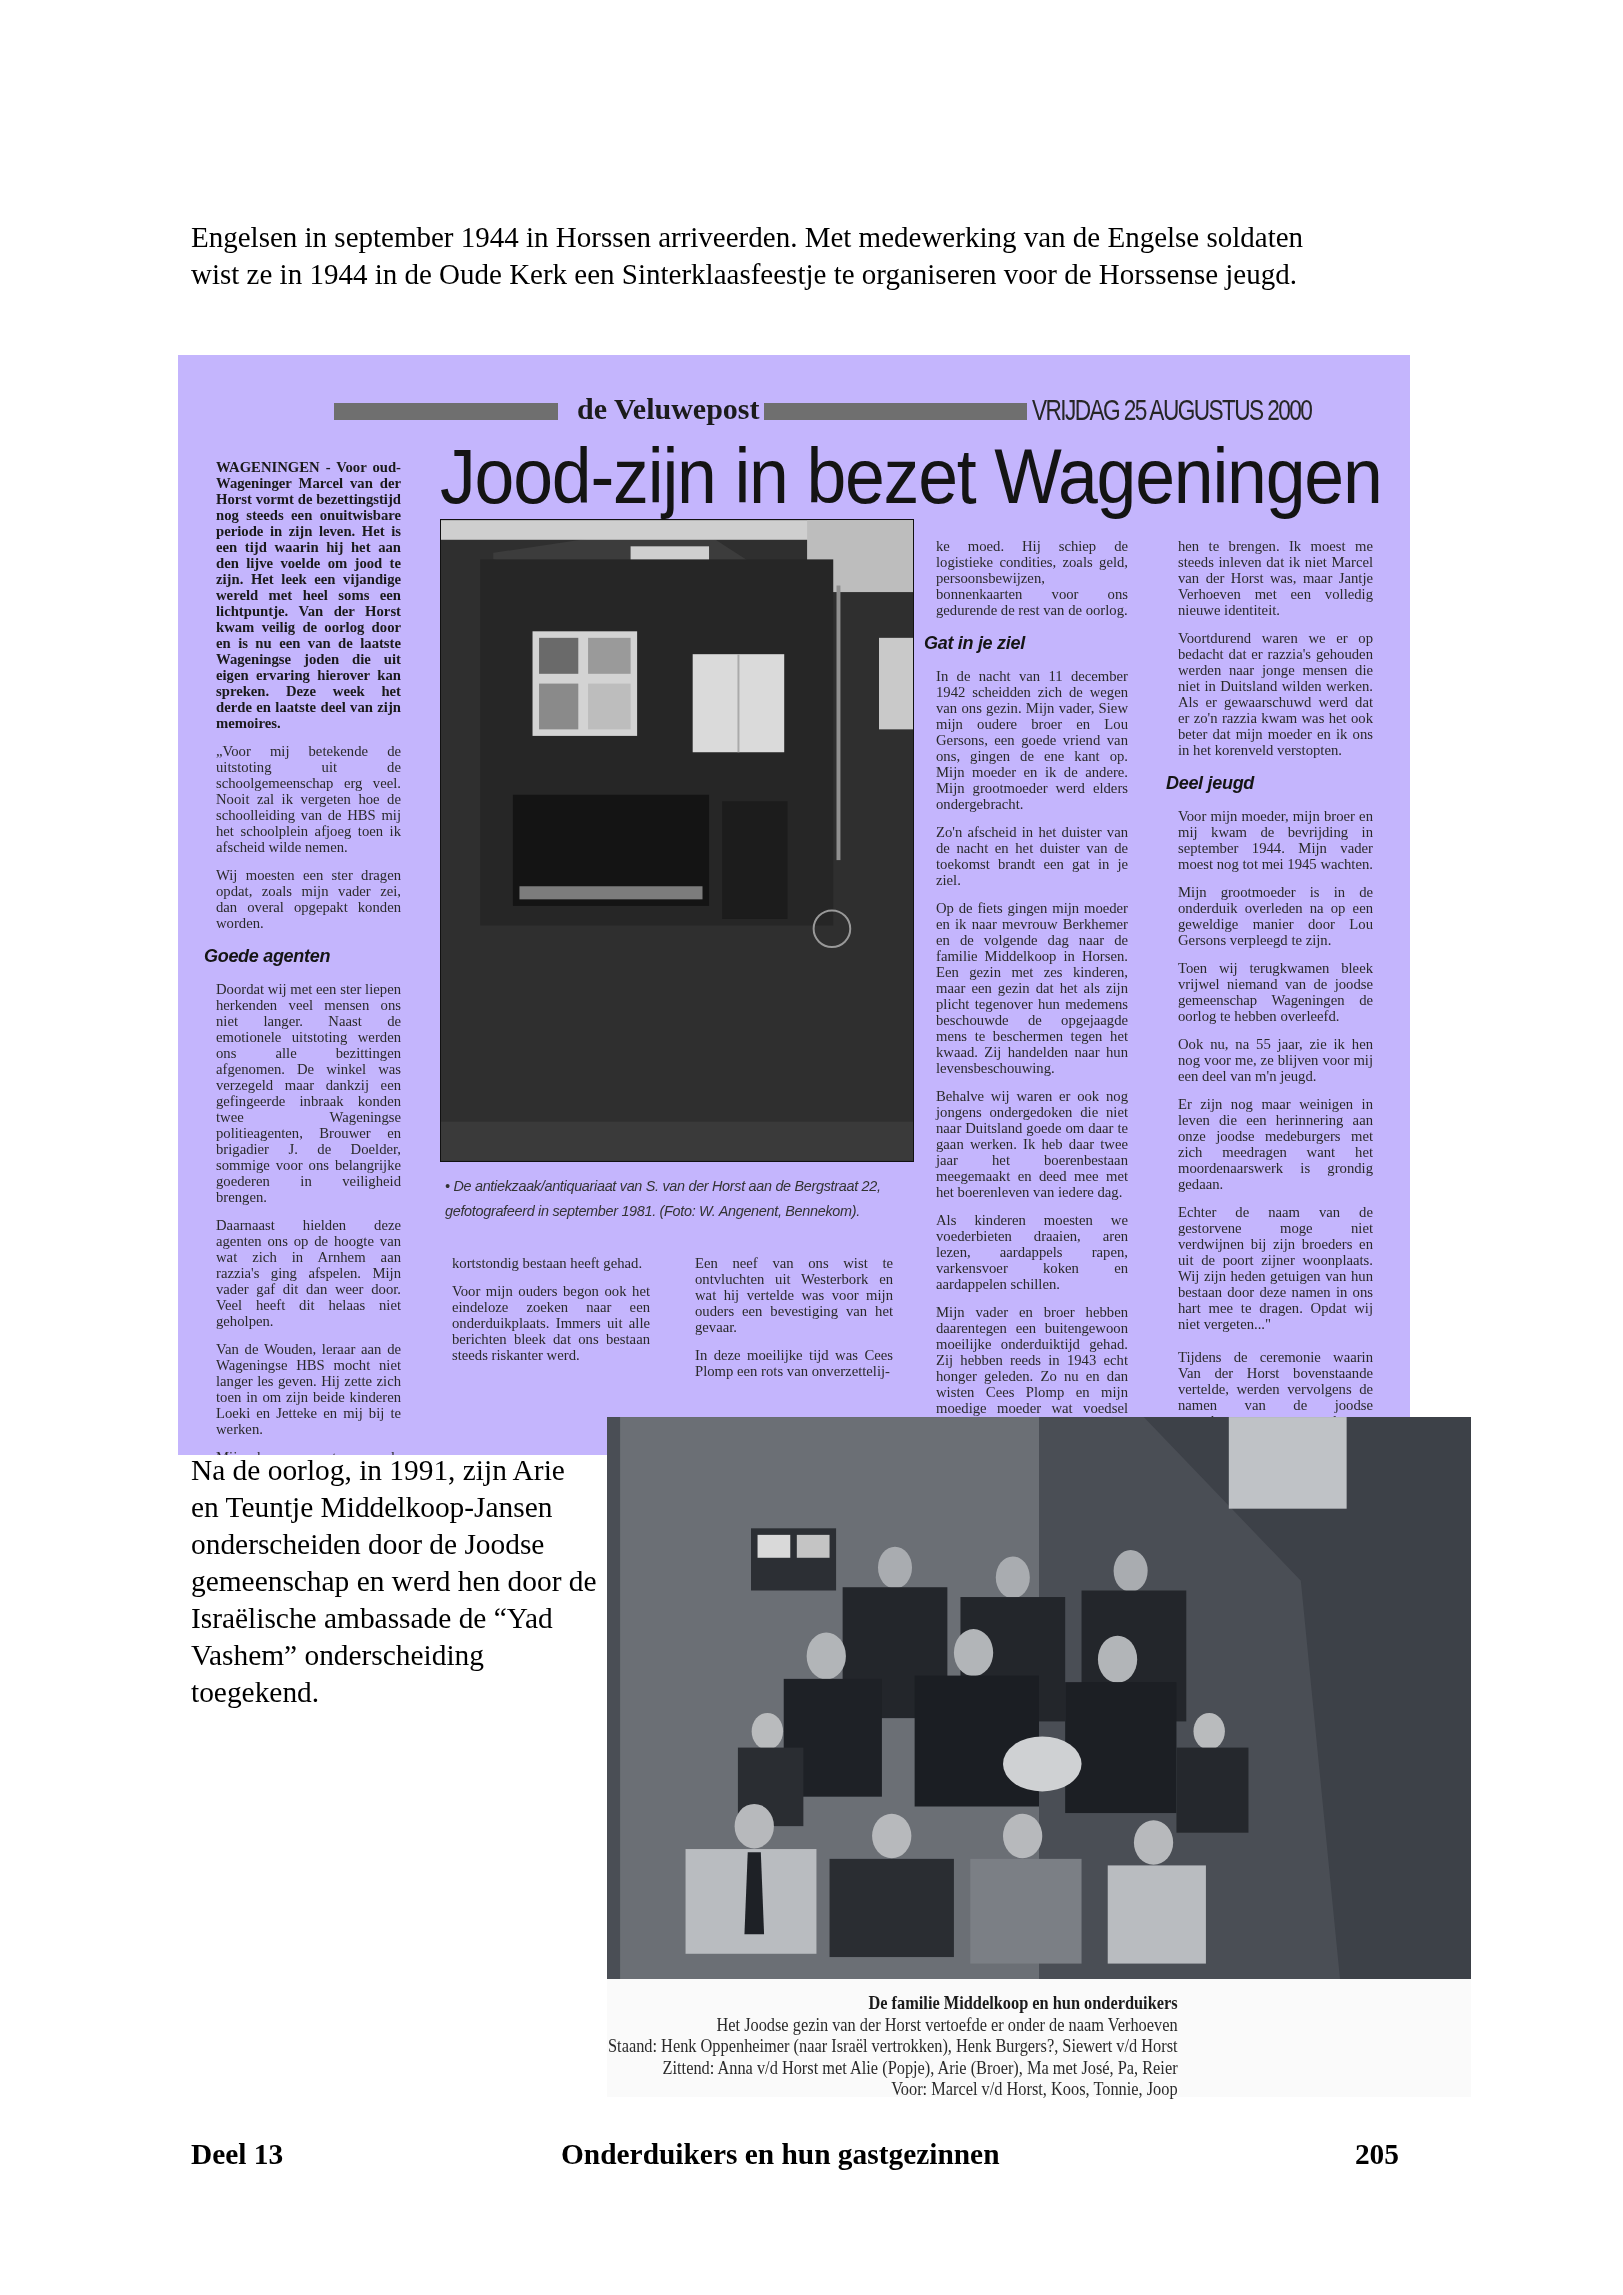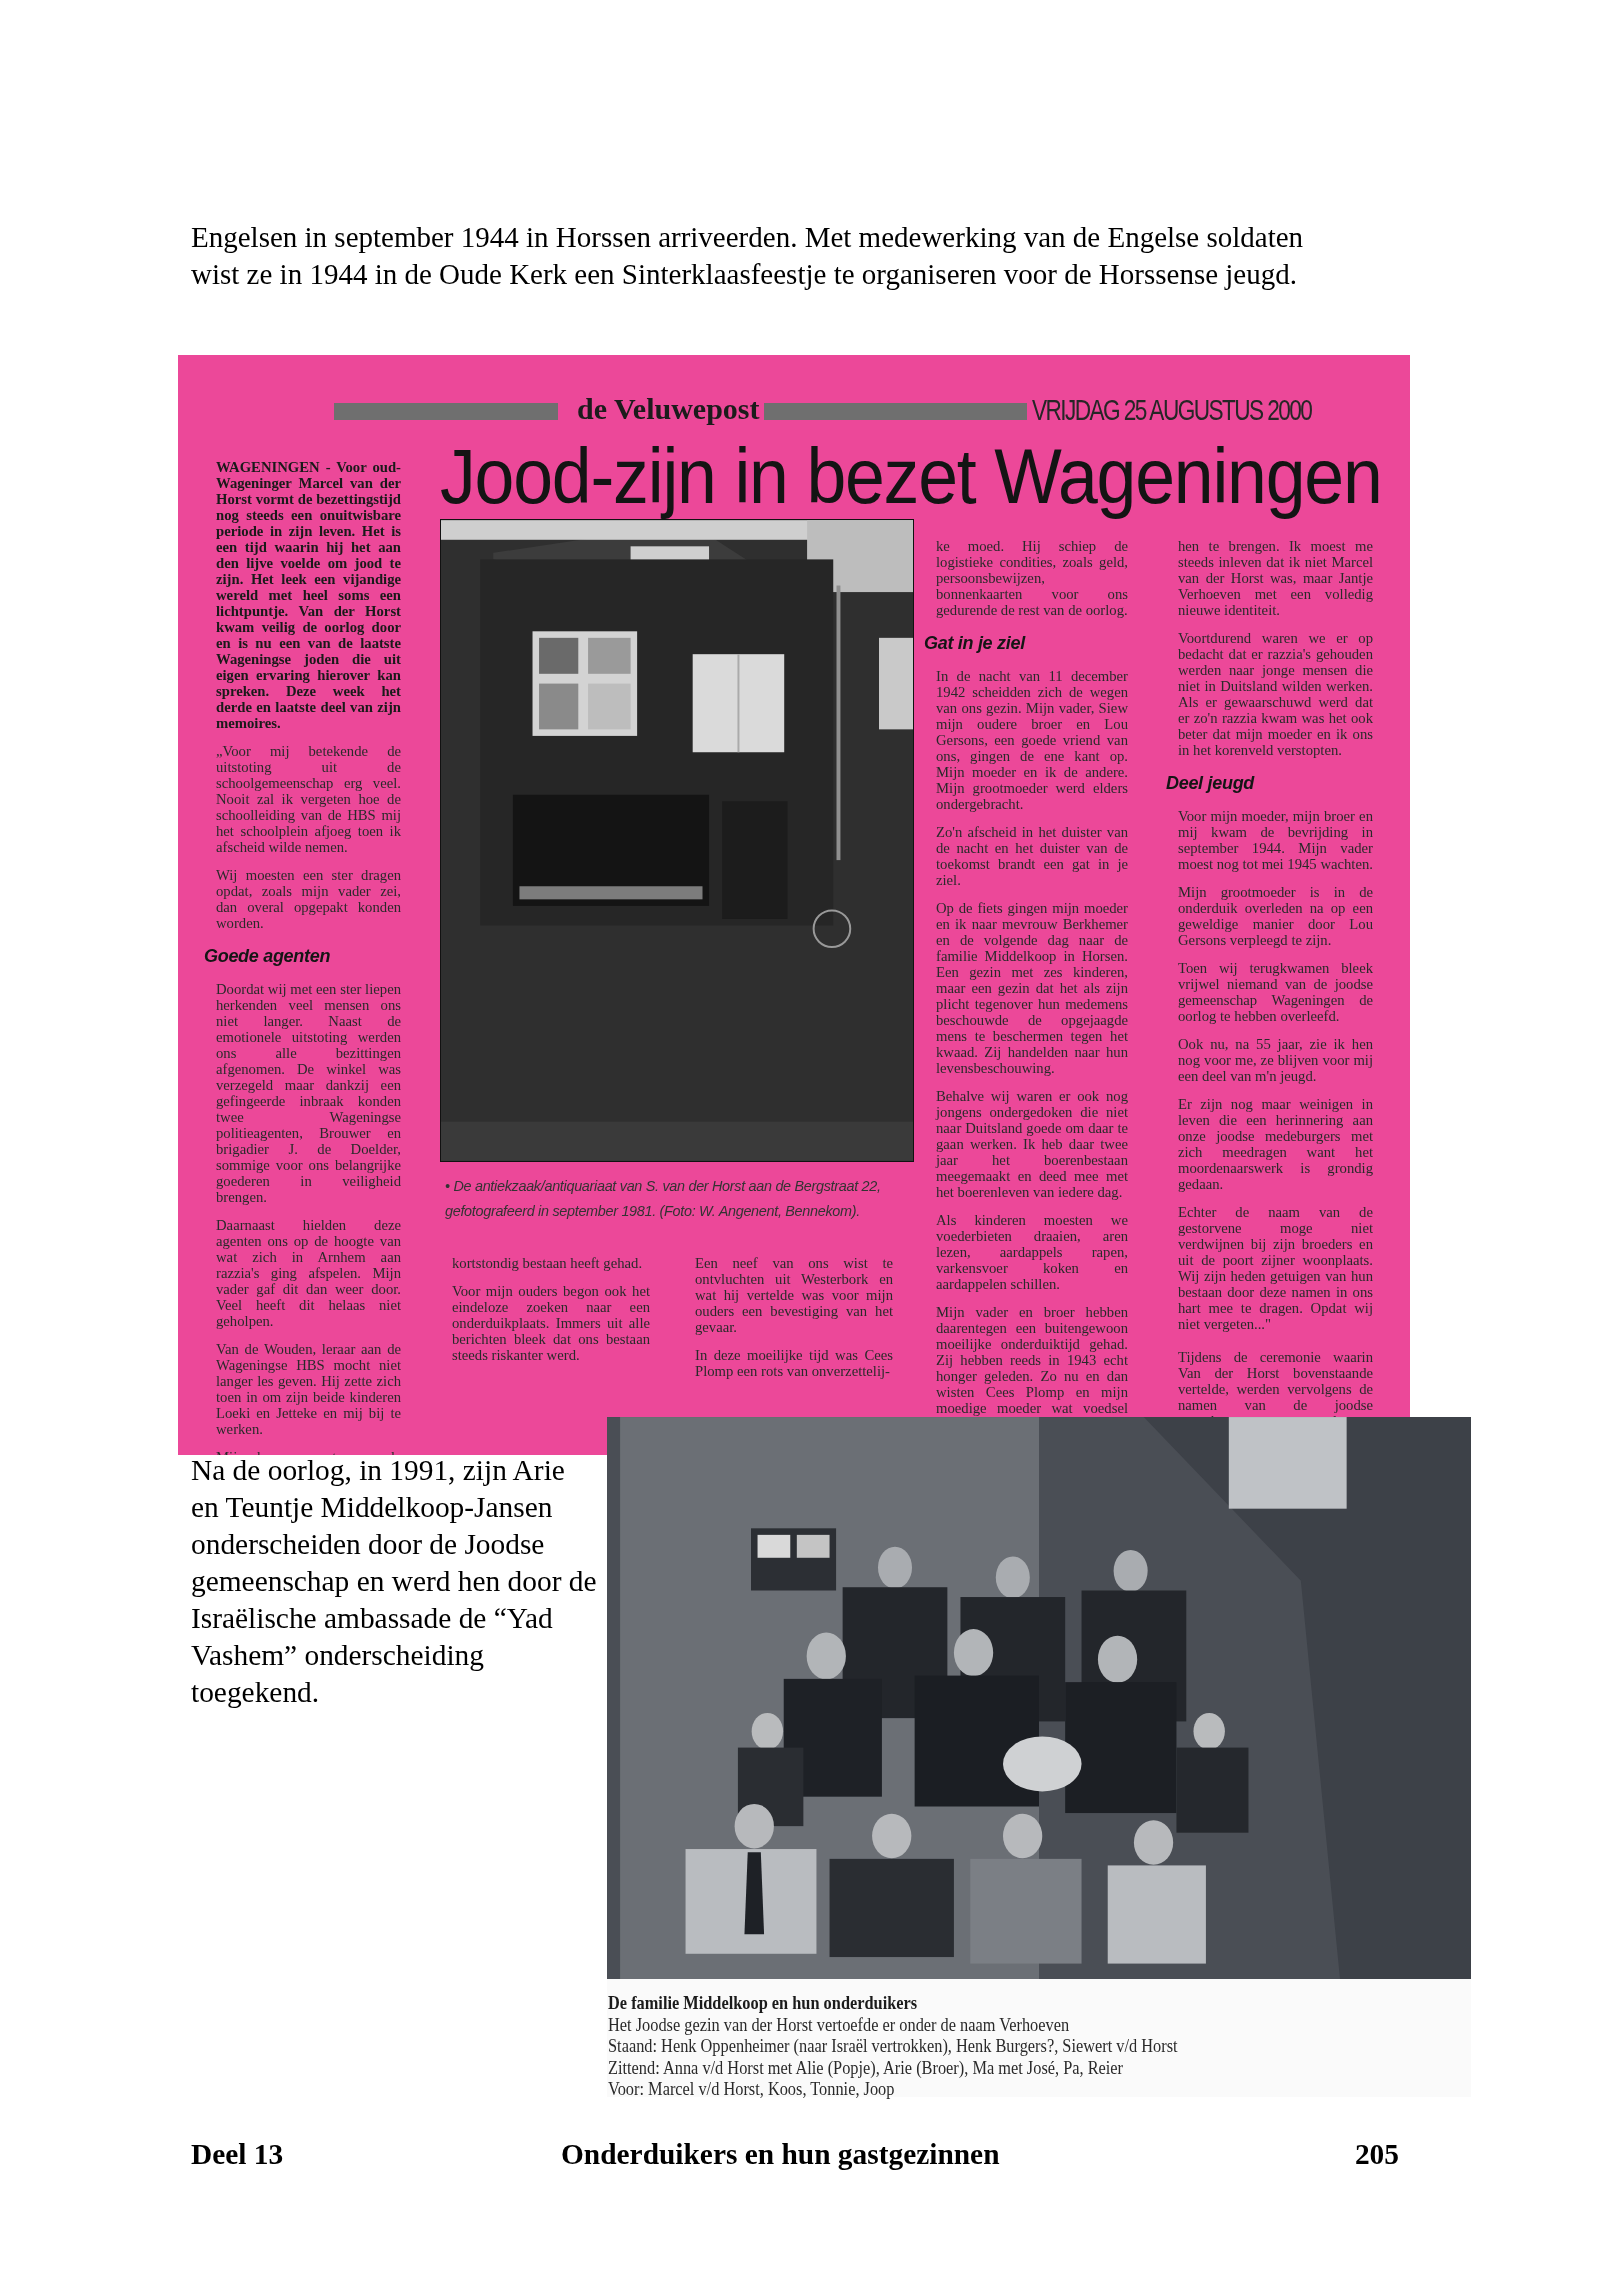--- a/index.html
+++ b/index.html
@@ -1,21 +1,21 @@
 <!DOCTYPE html>
 <html style="font-size:10.5px"><head>
 <meta charset="utf-8">
 <style>
   html, body { margin: 0; padding: 0; background: #ffffff; }
   body { width: 1623px; height: 2295px; position: relative; overflow: hidden; font-family: "Liberation Serif", serif; color: #000; }
 
   .intro { position: absolute; left: 191px; top: 190px; width: 1152px; font-size: 29px; line-height: 37px; }
 
   
-  .clip { position: absolute; left: 178px; top: 355px; width: 1232px; height: 1100px; background: #ec4899; overflow: hidden; }
+  .clip { position: absolute; left: 178px; top: 355px; width: 1232px; height: 1100px; background: #c4b5fd; overflow: hidden; }
   .clip .mast { position: absolute; top: 43px; left: 0; right: 0; height: 26px; }
   .mast .bar { position: absolute; top: 5.2px; height: 17px; background: #6f6f6f; }
   .mast .bar.l { left: 156px; width: 224px; }
   .mast .bar.r { left: 586px; width: 263px; }
   .mast .paper { position: absolute; left: 399px; top: -6.5px; font-family: "Liberation Serif", serif; font-weight: bold; font-size: 30px; color: #1c1c1c; }
   .mast .date { position: absolute; left: 854px; top: -3.9px; font-family: "Liberation Sans", sans-serif; font-size: 29px; letter-spacing: -2px; color: #262626; transform: scaleX(0.78); transform-origin: left; }
   .headline { position: absolute; left: 262px; top: 77px; font-family: "Liberation Sans", sans-serif; font-size: 77px; letter-spacing: -1.3px; color: #141414; transform: scaleX(0.93); transform-origin: left; white-space: nowrap; }
 
   .col { position: absolute; font-family: "Liberation Serif", serif; font-size: 14.7px; line-height: 16px; color: #2a2a2a; text-align: justify; hyphens: manual; }
   .col p { margin: 12px; }
@@ -29,21 +29,21 @@
   .col.b2 { left: 505px; top: 888px; width: 222px; }
 
   .photo1 { position: absolute; left: 262px; top: 164px; width: 472px; height: 641px; background: #2b2b2b; border: 1.3px solid #111; overflow: hidden; }
   .caption1 { position: absolute; left: 267px; top: 819px; width: 466px; font-family: "Liberation Sans", sans-serif; font-style: italic; font-size: 14.4px; line-height: 25px; color: #333; letter-spacing: -0.3px; }
 
   
   .side { position: absolute; left: 191px; top: 1423px; width: 406px; font-size: 29.4px; line-height: 37px; }
 
   
   .photo2 { position: absolute; left: 607px; top: 1417px; width: 864px; height: 563px; background: #3a3e45; overflow: hidden; }
-  .caption2 { position: absolute; left: 607px; top: 1979px; width: 864px; height: 118px; background: #fafafa; }
+  .caption2 { position: absolute; left: 607px; top: 1979px; width: 864px; height: 118px; background: #fafafa; text-align: right; }
   .caption2 .inner { position: absolute; left: 1.3px; top: 13px; font-family: "Liberation Serif", serif; font-size: 19px; line-height: 21.6px; color: #2a2a2a; transform: scaleX(0.86); transform-origin: left; white-space: nowrap; }
   .caption2 .t { font-weight: bold; color: #1b1b1b; }
 
   
   .footer { position: absolute; top: 2138px; left: 191px; width: 1224px; height: 39px; font-weight: bold; font-size: 29.4px; }
   .footer .l { position: absolute; left: 0; }
   .footer .c { position: absolute; left: 370px; }
   .footer .r { position: absolute; right: 16px; text-align: center; }
 </style>
 </head>

